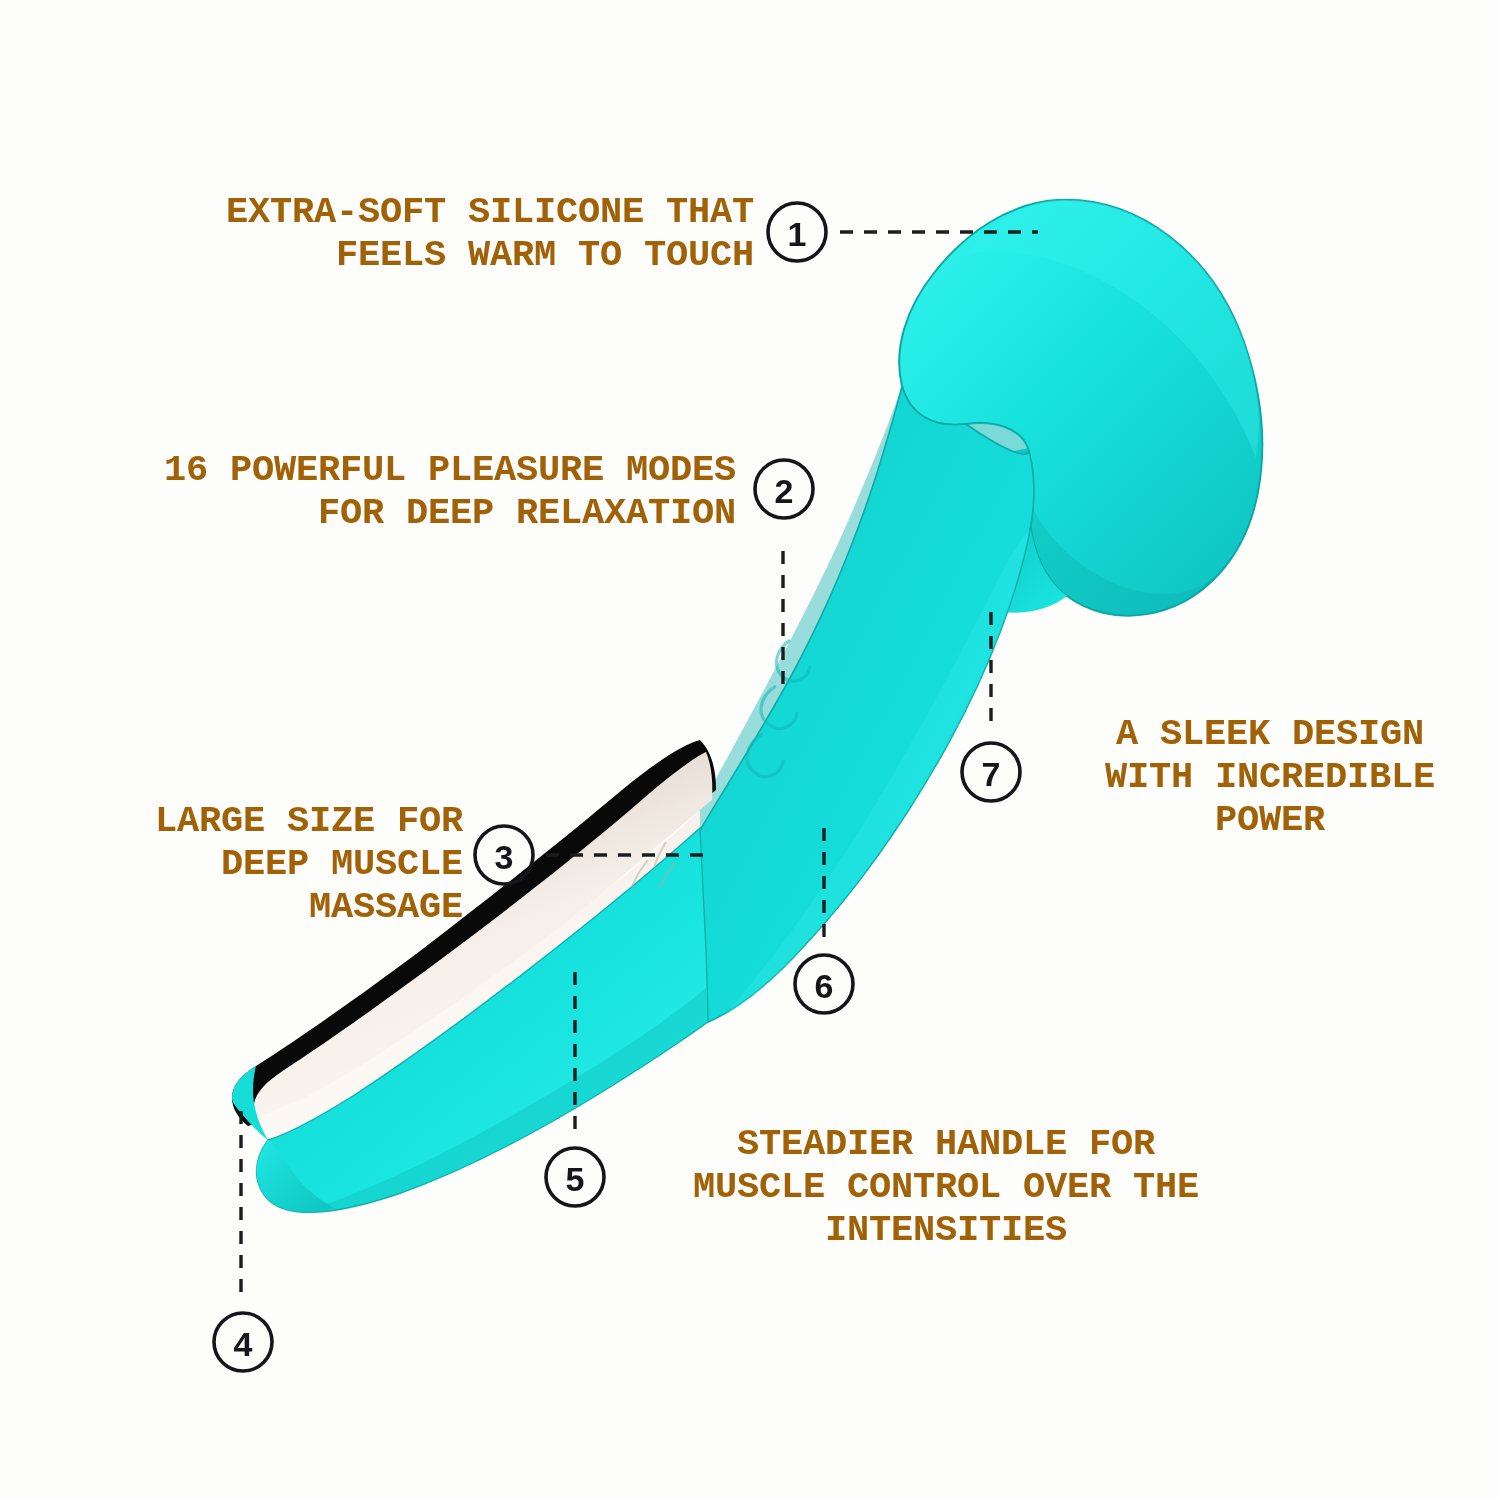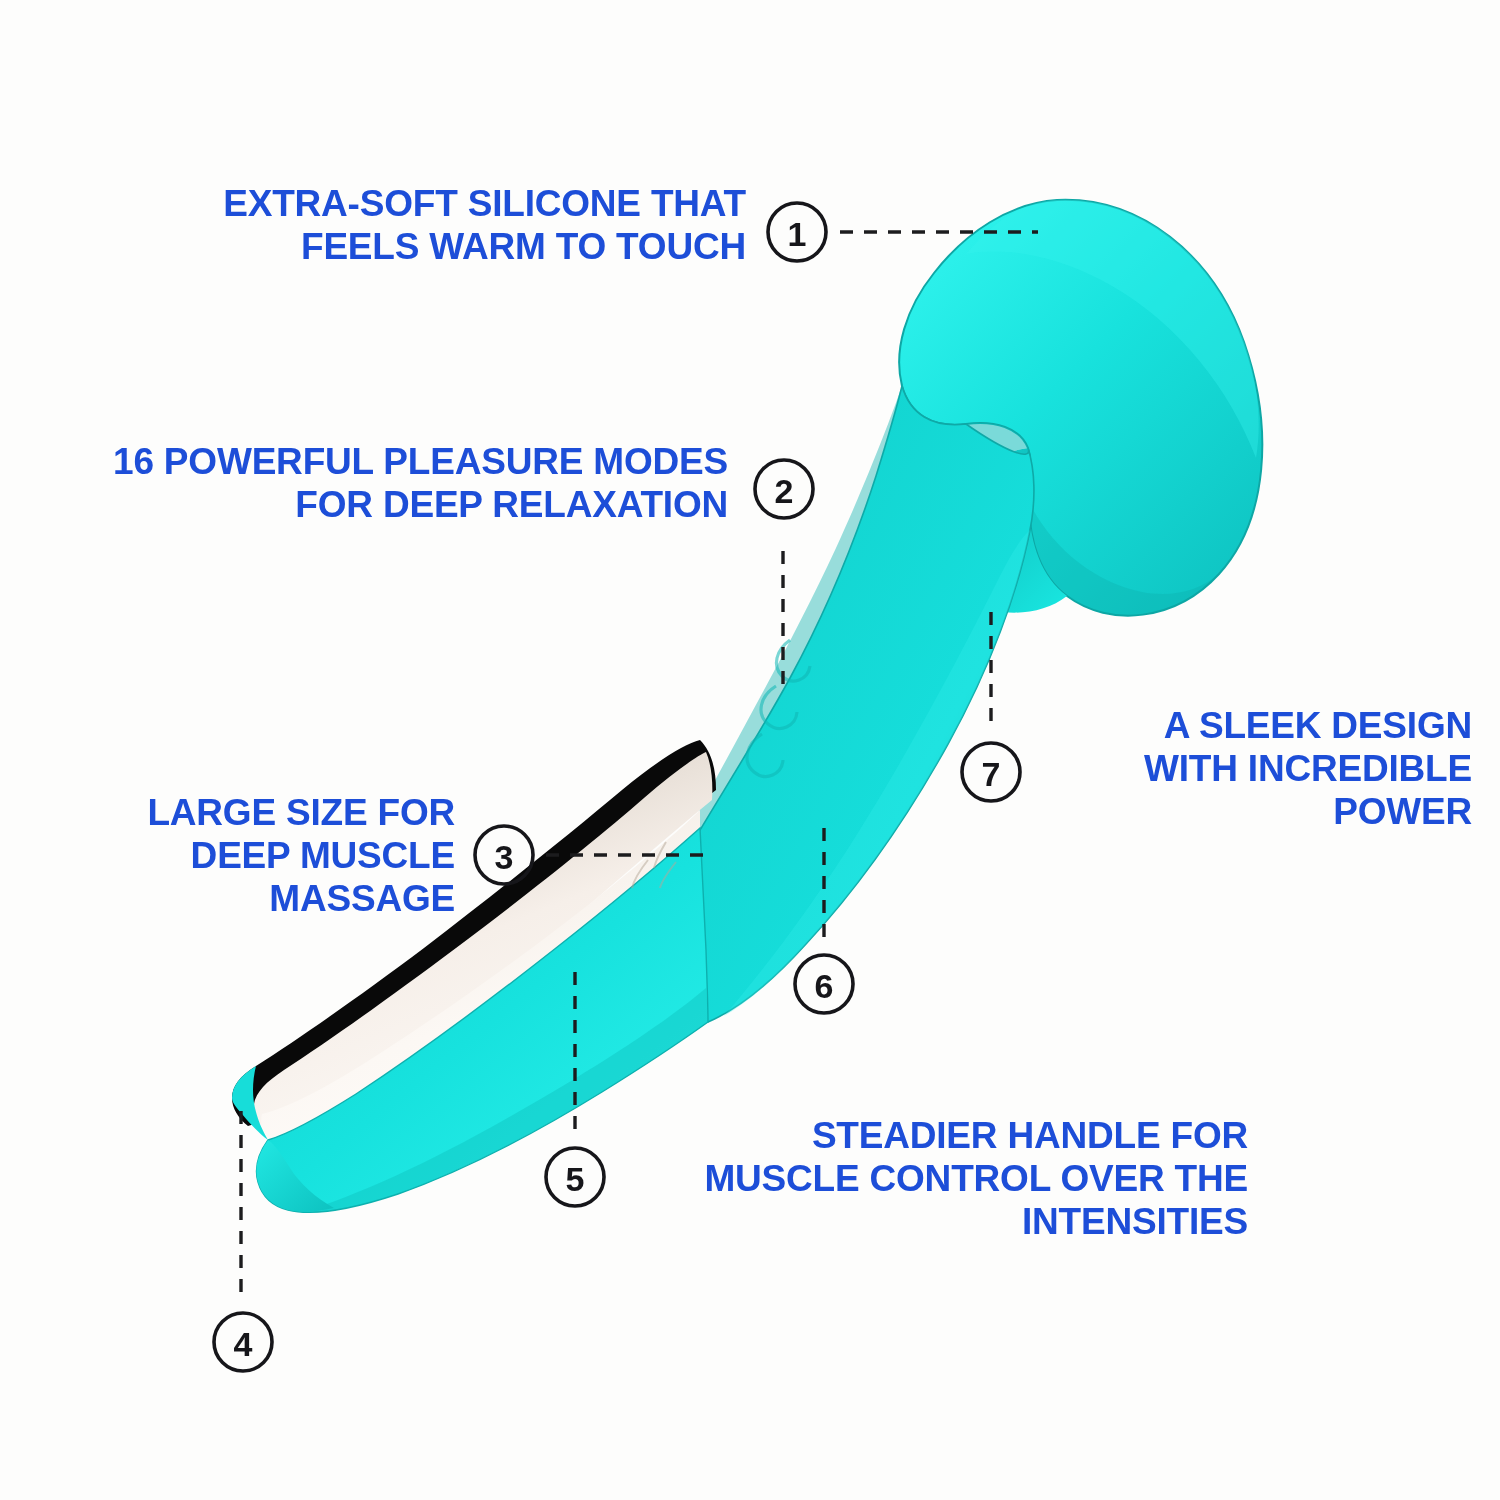--- a/index.html
+++ b/index.html
@@ -21,31 +21,31 @@
   }
   #product-svg, #callout-svg {
     position: absolute;
     left: 0;
     top: 0;
     width: 1500px;
     height: 1500px;
   }
   .feature-label {
     position: absolute;
-    font-family: Liberation Sans, sans-serif;
+    font-family: Liberation Mono, monospace;
     font-weight: bold;
     font-size: 37px;
     line-height: 1.16;
     letter-spacing: -0.2px;
-    color: #1d4ed8;
+    color: #a16207;
     white-space: pre-line;
-    margin: 0;
+    margin: 8px;
   }
   .align-right { text-align: right; }
-  .align-left  { text-align: right; }
+  .align-left  { text-align: center; }
   .marker-num {
     font-family: "Liberation Sans", sans-serif;
     font-weight: bold;
     font-size: 34px;
     fill: #16161a;
     text-anchor: middle;
     dominant-baseline: central;
   }
   .marker-ring {
     fill: none;

